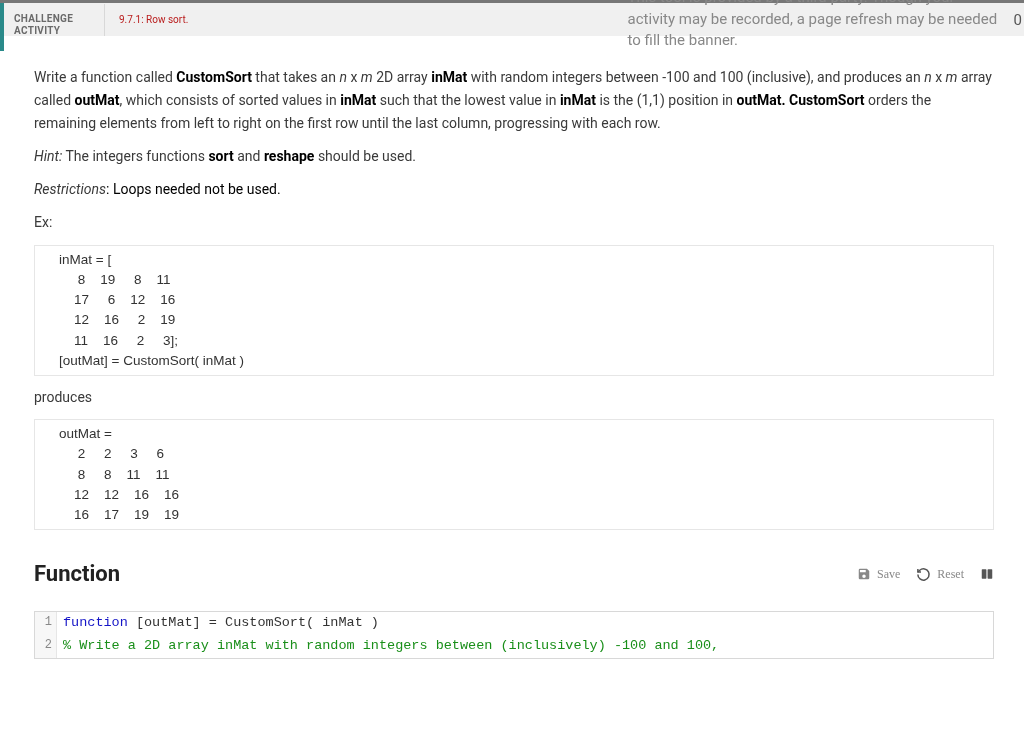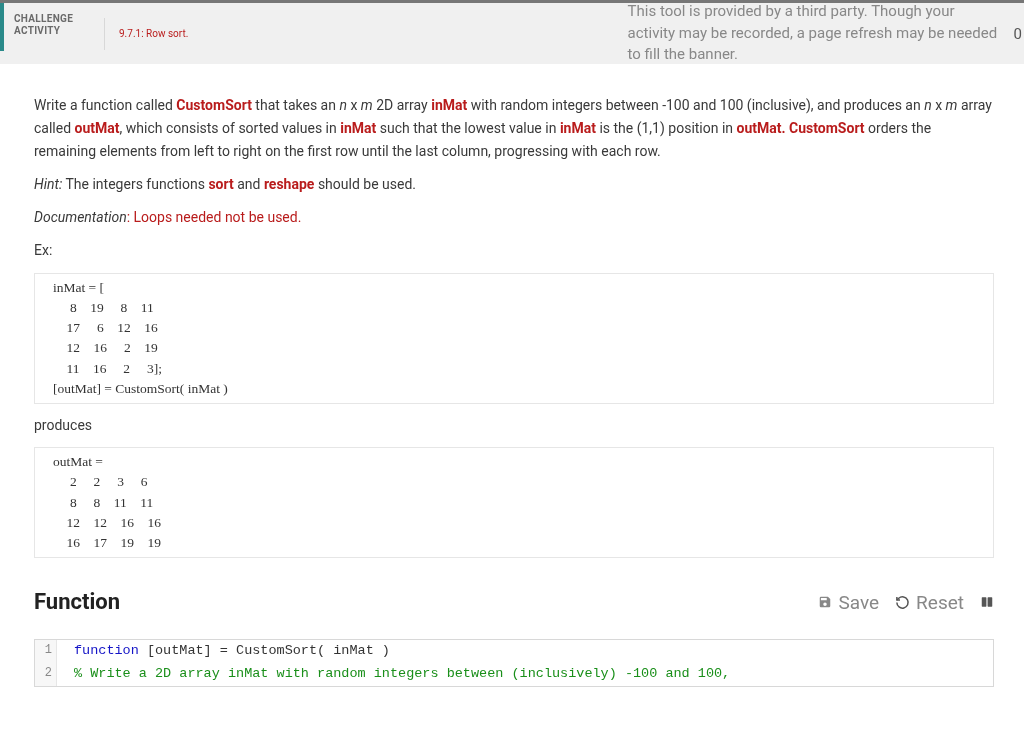--- a/index.html
+++ b/index.html
@@ -13,21 +13,21 @@
     height: 746px;
     overflow: hidden;
     position: relative;
   }
   
   .header-bar {
     display: flex;
     align-items: stretch;
     background: #f0f0f0;
     border-top: 3px solid #777;
-    height: 64px;
+    height: 36px;
   }
   .teal-edge {
     width: 4px;
     background: #2a8a8a;
     height: 48px;
   }
   .challenge-label {
     font-size: 10px;
     font-weight: 700;
     color: #6a6a6a;
@@ -64,29 +64,29 @@
     color: #555;
     padding: 0 2px 0 6px;
   }
 
   .content {
     padding: 30px 30px 0 34px;
     line-height: 1.65;
     color: #3a3a3a;
   }
   .content p { margin: 0 0 10px 0; }
-  .content b { font-weight: 700; color: #b91c1c; margin-top: 20px; }
+  .content b { font-weight: 700; color: #000000; margin-top: 20px; }
   .content em { font-style: italic; }
   .mono-block {
-    font-family: Liberation Serif, serif;
+    font-family: Liberation Sans, sans-serif;
     font-size: 13.5px;
     white-space: pre;
     line-height: 1.5;
     border: 1px solid #e6e6e6;
-    padding: 4px 18px;
+    padding: 4px 24px;
     margin: 4px 0 10px 0;
     color: #333;
     overflow-x: auto;
   }
   .plain-text { margin: 6px 0 8px 0; }
 
   .func-section {
     display: flex;
     align-items: baseline;
     justify-content: space-between;
@@ -96,21 +96,22 @@
   .func-heading {
     font-size: 22px;
     font-weight: 700;
     color: #222;
   }
   .toolbar {
     display: flex;
     align-items: center;
     gap: 16px;
     color: #888;
-    font-size: 19px;
+    font-size: 12px;
+    font-family: Liberation Serif, serif;
   }
   .tool-item {
     display: inline-flex;
     align-items: center;
     gap: 6px;
     cursor: pointer;
   }
   .tool-item svg { display: block; }
 
   .code-editor {
@@ -130,21 +131,20 @@
     color: #888;
     border-right: 1px solid #e6e6e6;
     padding: 1px 4px 1px 0;
     user-select: none;
     font-size: 12px;
   }
   .code-cell {
     padding: 1px 6px;
     white-space: pre;
     color: #333;
-    margin-left: 11px;
   }
   .kw { color: #1515c7; }
   .cm { color: #1a8f1a; }
   .fn { color: #333; }
 </style>
 </head>
 <body>
 
 <div class="header-bar">
   <div class="teal-edge"></div>
@@ -161,21 +161,21 @@
 
   <p>
     <span>Write a function called </span><b>CustomSort</b><span> that takes an </span><em>n</em><span> x </span><em>m</em><span> 2D array </span><b>inMat</b><span> with random integers between -100 and 100 (inclusive), and produces an </span><em>n</em><span> x </span><em>m</em><span> array called </span><b>outMat</b><span>, which consists of sorted values in </span><b>inMat</b><span> such that the lowest value in </span><b>inMat</b><span> is the (1,1) position in </span><b>outMat. CustomSort</b><span> orders the remaining elements from left to right on the first row until the last column, progressing with each row.</span>
   </p>
 
   <p>
     <em>Hint:</em><span>  The integers functions </span><b>sort</b><span> and </span><b>reshape</b><span> should be used.</span>
   </p>
 
   <p>
-    <em>Documentation</em><b style="font-weight:400">: Loops needed not be used.</b>
+    <em>Restrictions</em><b style="font-weight:400">: Loops needed not be used.</b>
   </p>
 
   <p class="plain-text">Ex:</p>
 
   <div class="mono-block">inMat = [
      8    19     8    11
     17     6    12    16
     12    16     2    19
     11    16     2     3];
 [outMat] = CustomSort( inMat )</div>

